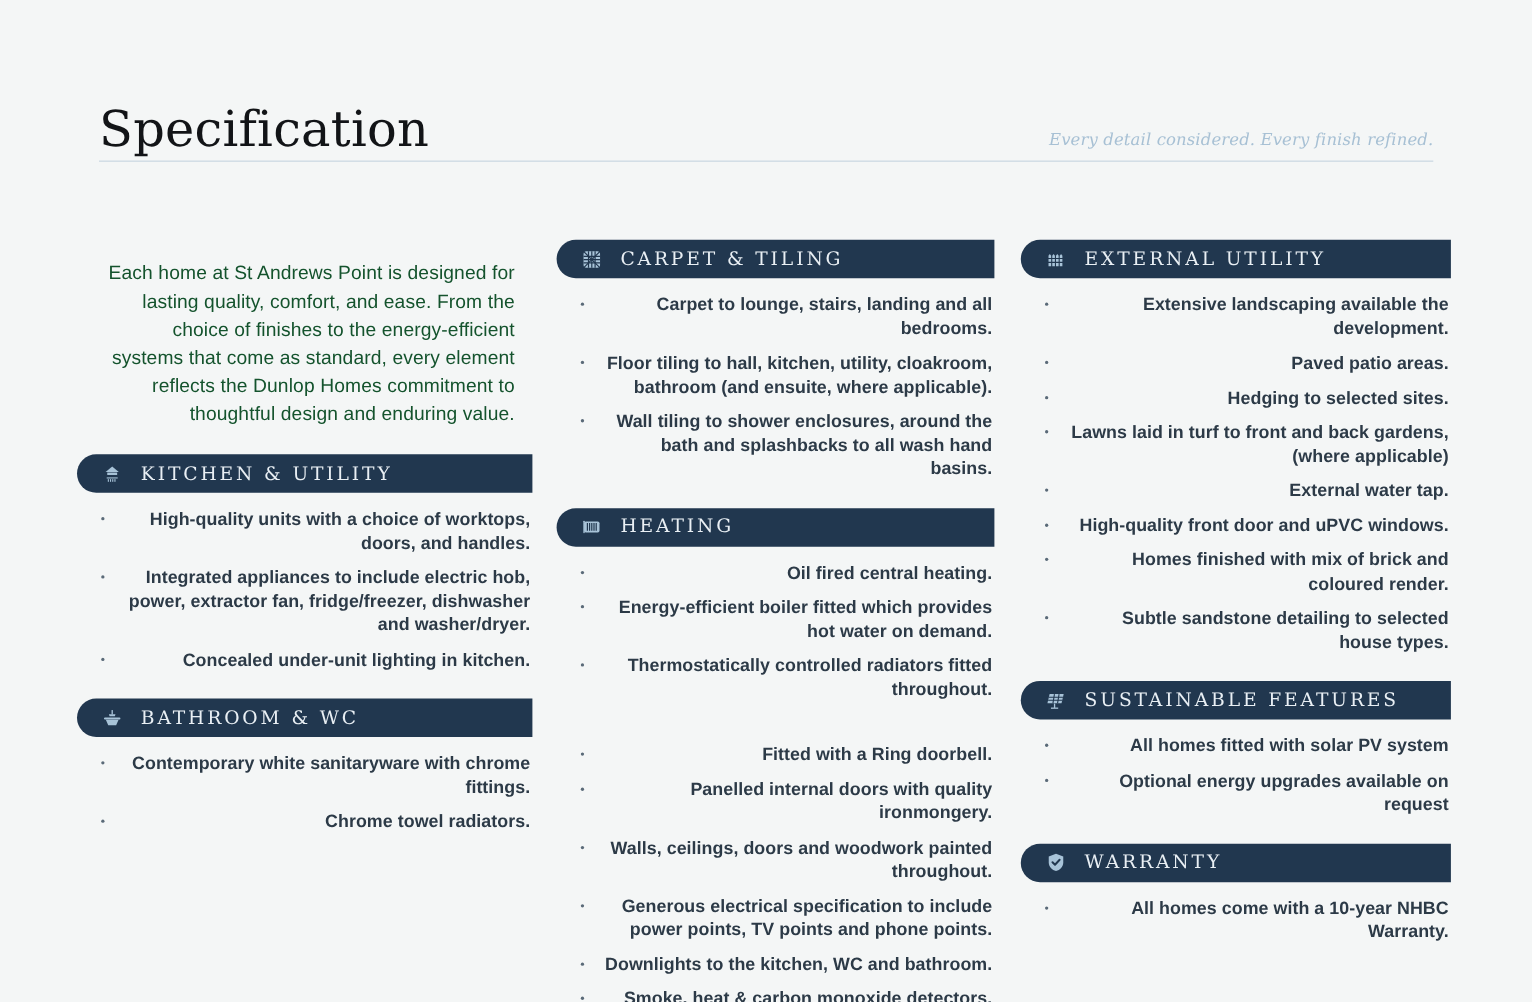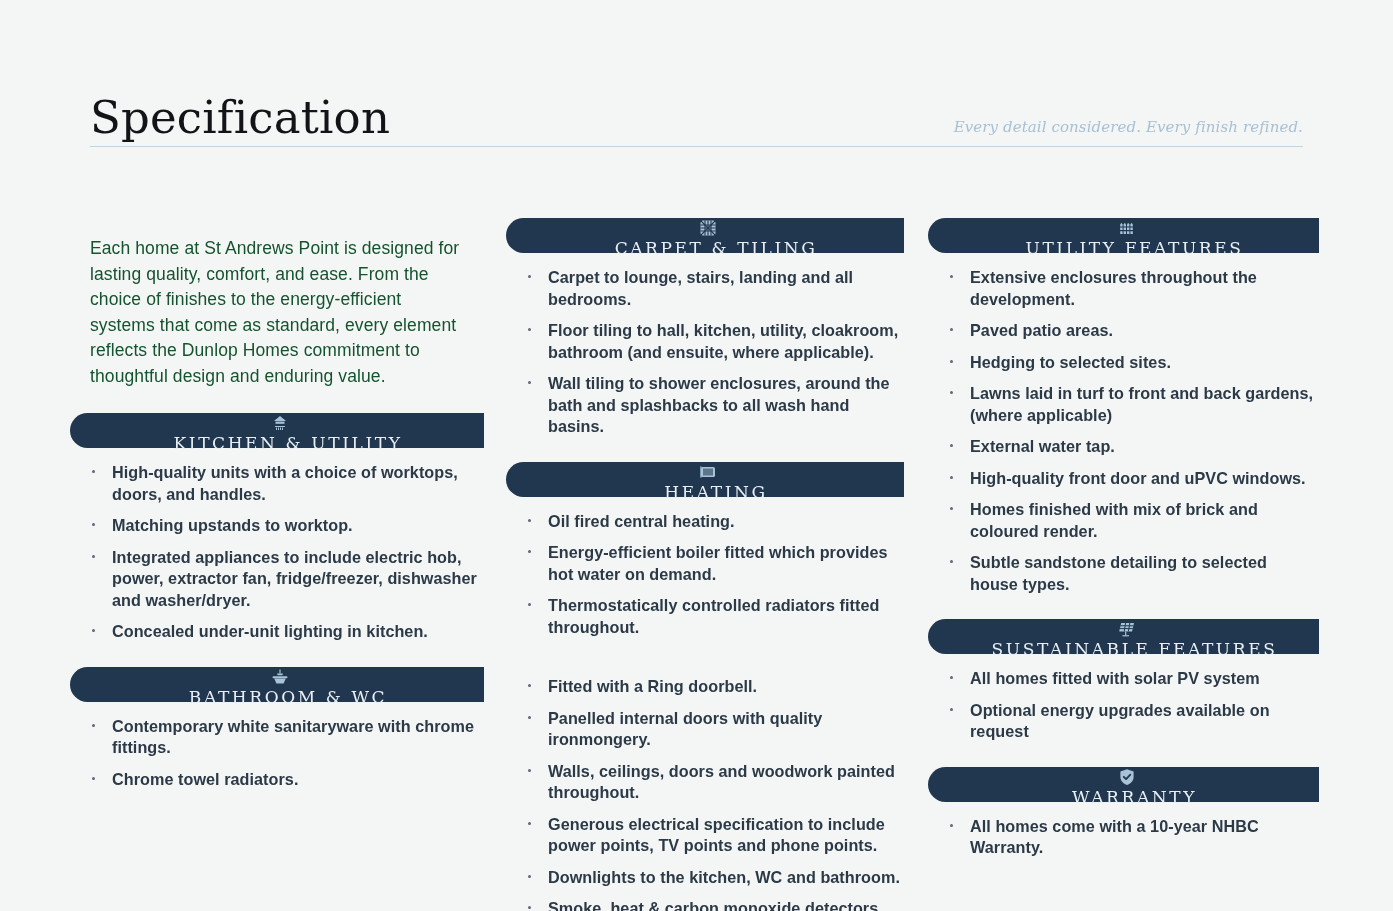--- a/index.html
+++ b/index.html
@@ -12,20 +12,21 @@
     background: #f4f6f6;
     font-family: "Liberation Sans", sans-serif;
     overflow: hidden;
   }
 
   .page {
     position: relative;
     width: 1393px;
     height: 692px;
     box-sizing: border-box;
+    text-align: right;
   }
 
   
   .masthead {
     position: absolute;
     left: 90px;
     top: 95px;
     width: 1213px;
   }
   .masthead-row {
@@ -87,21 +88,20 @@
   
   .section { margin-bottom: 4px; }
   .section-bar {
     background: #21374f;
     border-radius: 22px 0 0 22px;
     height: 35px;
     display: flex;
     align-items: center;
     padding-left: 22px;
     margin-right: 4px;
-    flex-direction: column;
   }
   .sec-icon {
     width: 20px;
     height: 20px;
     flex: 0 0 20px;
     display: flex;
     align-items: center;
     justify-content: center;
     margin-right: 16px;
   }
@@ -171,21 +171,20 @@
                   <rect x="6" y="14.6" width="1" height="2.4" fill="#a8c3d8"></rect>
                   <rect x="8" y="14.6" width="1" height="2.4" fill="#a8c3d8"></rect>
                   <rect x="10" y="14.6" width="1" height="2.4" fill="#a8c3d8"></rect>
                   <rect x="12" y="14.6" width="1" height="2.4" fill="#a8c3d8"></rect>
                 </svg>
               </span>
               <span class="sec-title">KITCHEN &amp; UTILITY</span>
             </div>
             <ul class="items">
               <li><span class="dot"></span><span>High-quality units with a choice of worktops, doors, and handles.</span></li>
-              <li><span class="dot"></span><span>Matching upstands to worktop.</span></li>
               <li><span class="dot"></span><span>Integrated appliances to include electric hob, power, extractor fan, fridge/freezer,  dishwasher and washer/dryer.</span></li>
               <li><span class="dot"></span><span>Concealed under-unit lighting in kitchen.</span></li>
             </ul>
           </div>
           <div class="spacer-14"></div>
           <div class="section">
             <div class="section-bar">
               <span class="sec-icon">
                 <svg width="20" height="20" viewBox="0 0 20 20">
                   <rect x="9.4" y="2.5" width="1.2" height="4" fill="#a8c3d8"></rect>
@@ -271,24 +270,24 @@
                     <path d="M3.2 6.5 L4.4 4.8 L5.6 6.5 V16 H3.2 Z"></path>
                     <path d="M6.6 6.5 L7.8 4.8 L9 6.5 V16 H6.6 Z"></path>
                     <path d="M10 6.5 L11.2 4.8 L12.4 6.5 V16 H10 Z"></path>
                     <path d="M13.4 6.5 L14.6 4.8 L15.8 6.5 V16 H13.4 Z"></path>
                   </g>
                   <g stroke="#21374f" stroke-width="1.1">
                     <path d="M2.6 9 L17 9 M2.6 12.6 L17 12.6"></path>
                   </g>
                 </svg>
               </span>
-              <span class="sec-title">UTILITY FEATURES</span>
-            </div>
-            <ul class="items">
-              <li><span class="dot"></span><span>Extensive enclosures throughout the development.</span></li>
+              <span class="sec-title">EXTERNAL UTILITY</span>
+            </div>
+            <ul class="items">
+              <li><span class="dot"></span><span>Extensive landscaping available the development.</span></li>
               <li><span class="dot"></span><span>Paved patio areas.</span></li>
               <li><span class="dot"></span><span>Hedging to selected sites.</span></li>
               <li><span class="dot"></span><span>Lawns laid in turf to front and back gardens, (where applicable)</span></li>
               <li><span class="dot"></span><span>External water tap.</span></li>
               <li><span class="dot"></span><span>High-quality front door and uPVC windows.</span></li>
               <li><span class="dot"></span><span>Homes finished with mix of brick and coloured render.</span></li>
               <li><span class="dot"></span><span>Subtle sandstone detailing to selected house types.</span></li>
             </ul>
           </div>
           <div class="spacer-14"></div>

